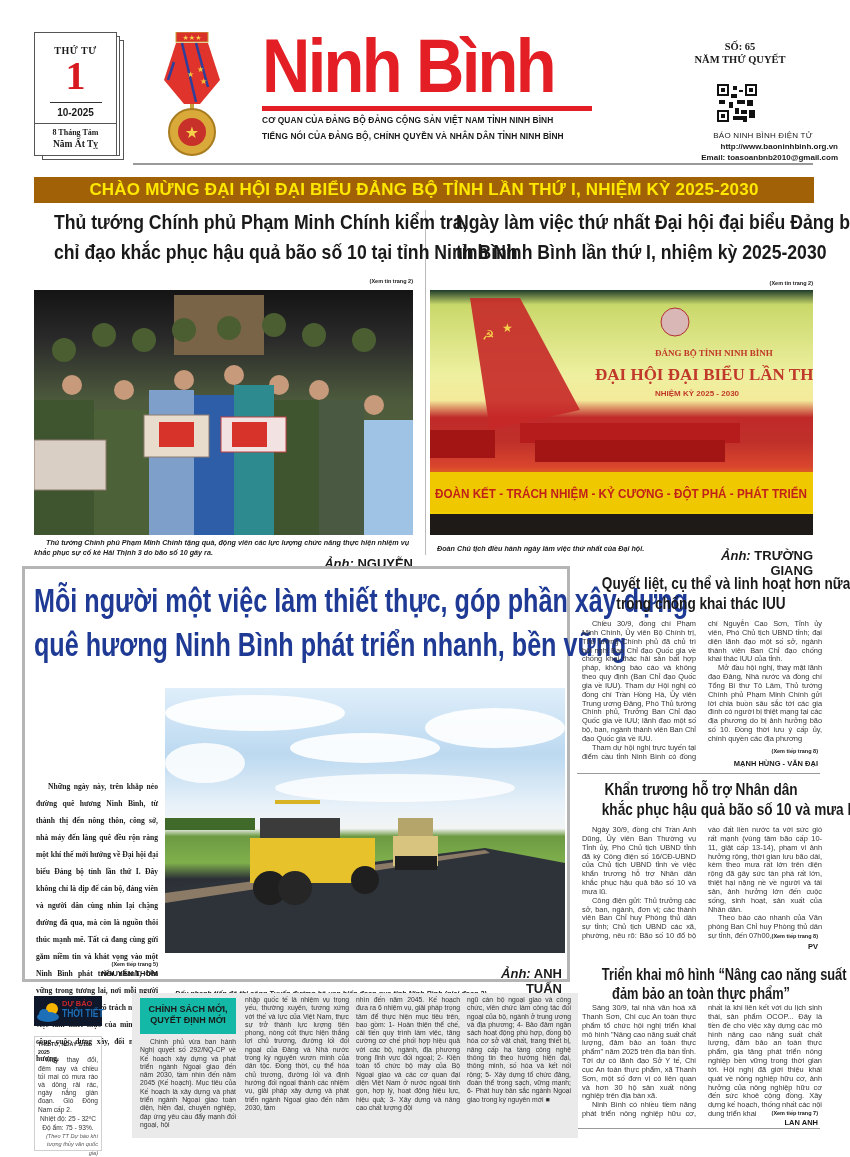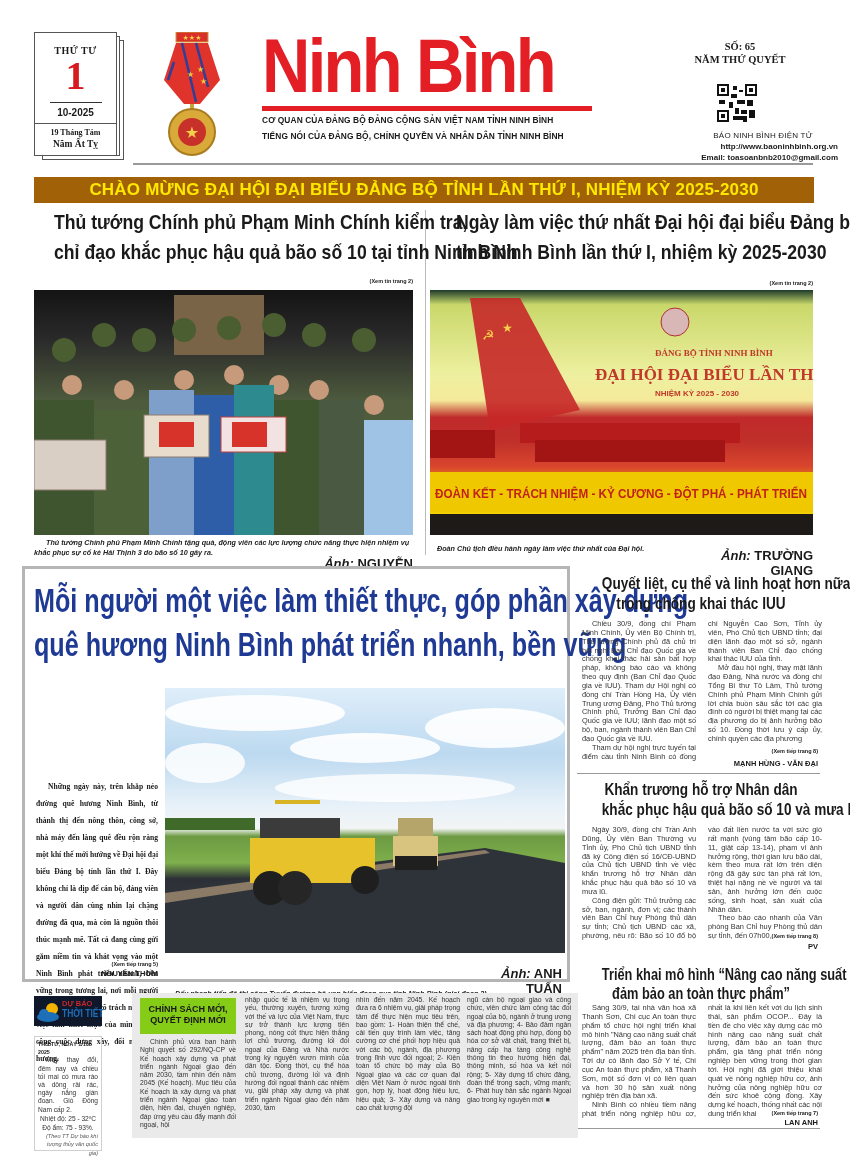--- a/index.html
+++ b/index.html
@@ -69,36 +69,36 @@
 
   
   .weather-logo { left: 34px; top: 996px; width: 68px; height: 30px; background: #0f172a; }
   .weather-box { left: 34px; top: 1036px; width: 68px; height: 115px; border: 1px solid #d0d0d0; padding: 3px; font-size: 6.5px; line-height: 8.2px; }
   .weather-date { font-weight: bold; font-size: 5.3px; }
   .weather-text { text-align: justify; text-indent: 8px; font-size: 6.6px; color: #333; }
   .weather-row { text-align: center; font-size: 6.6px; color: #333; margin-top: 1px; }
   .weather-src { text-align: right; font-style: italic; font-size: 5.6px; color: #555; }
 
   .policy-box { left: 132px; top: 993px; width: 446px; height: 145px; background: #eaeaea; }
-  .policy-heading { left: 140px; top: 998px; width: 96px; height: 36px; background: #84cc16; color: #1a1a1a; font-weight: bold; font-size: 9px; line-height: 11px; text-align: center; padding-top: 6px; }
+  .policy-heading { left: 140px; top: 998px; width: 96px; height: 36px; background: #14b8a6; color: #1a1a1a; font-weight: bold; font-size: 9px; line-height: 11px; text-align: center; padding-top: 6px; }
   .policy-body { position: absolute; font-size: 6.8px; line-height: 8.3px; text-align: justify; color: #333; }
 </style>
 </head>
 <body>
 
 <div class="abs cal-stack">
   <div class="cal-shadow s2"></div>
   <div class="cal-shadow s1"></div>
   <div class="cal-card">
     <div class="cal-weekday">THỨ TƯ</div>
     <div class="cal-day">1</div>
     <div class="cal-rule"></div>
     <div class="cal-month">10-2025</div>
     <div class="cal-lunar">
-      <div class="cal-lunar-1">19 Tháng Tám</div>
+      <div class="cal-lunar-1">8 Tháng Tám</div>
       <div class="cal-lunar-2">Năm Ất Tỵ</div>
     </div>
   </div>
 </div>
 
 <svg class="abs medal" viewBox="0 0 64 125">
   <rect x="16" y="0" width="32" height="10" fill="#d9312a" stroke="#c9a13a" stroke-width="1"></rect>
   <text x="32" y="8" font-size="7" fill="#f5d04a" text-anchor="middle" font-family="DejaVu Sans, sans-serif">★★★</text>
   <polygon points="16,11 48,11 60,48 40,72 24,72 4,48" fill="#e0332b"></polygon>
   <line x1="22" y1="11" x2="36" y2="70" stroke="#2d3f9a" stroke-width="2.5"></line>

